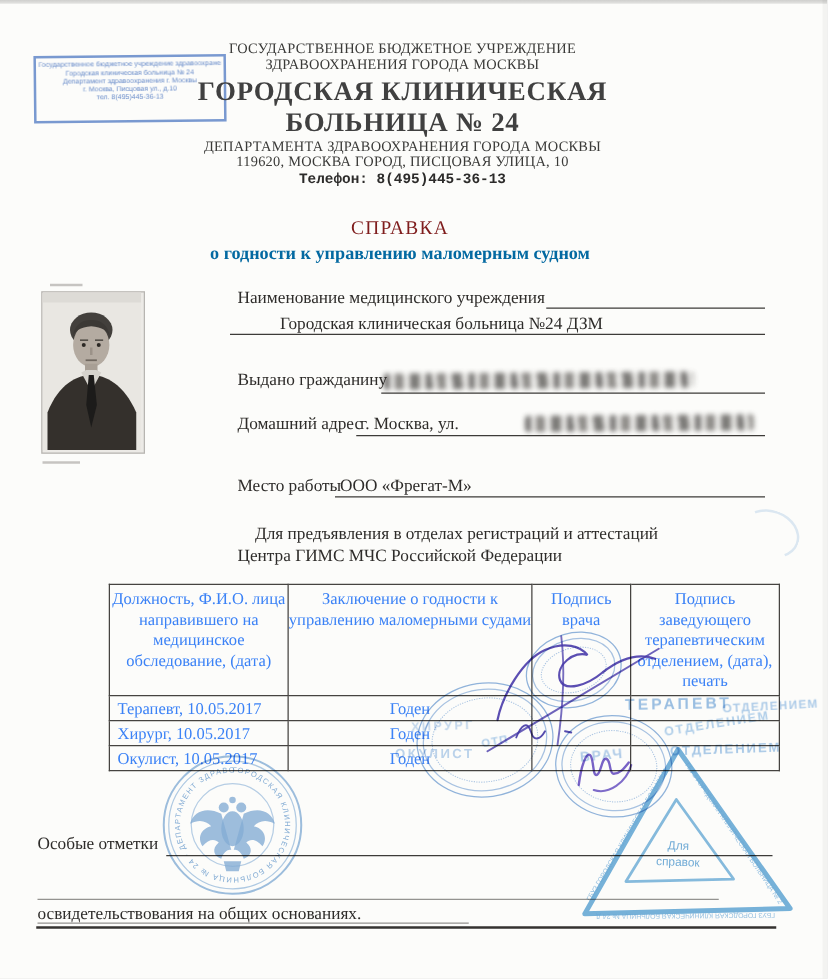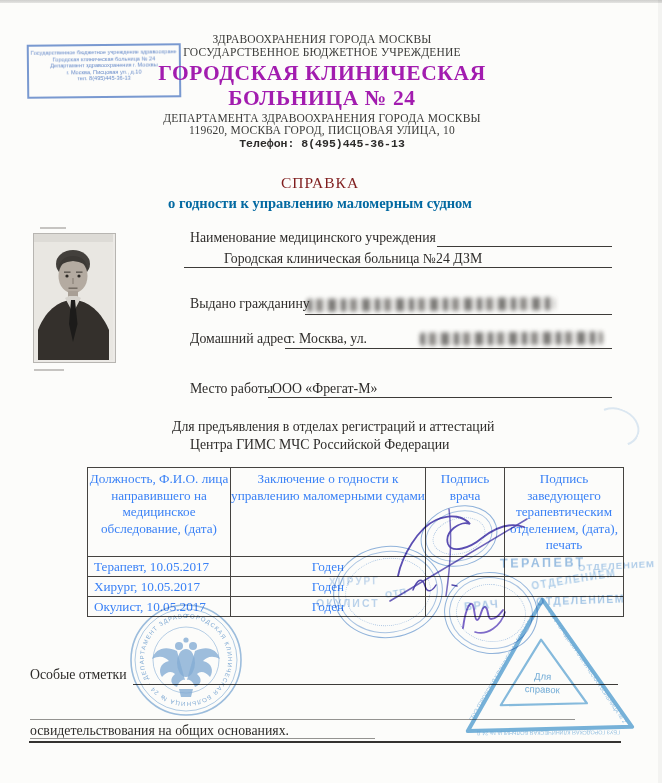--- a/index.html
+++ b/index.html
@@ -11,21 +11,21 @@
 
   
   .corner-stamp{left:27px;top:44px;width:154px;height:54px;border:2px solid rgba(88,128,198,.8);
        transform:rotate(-.6deg);box-sizing:border-box;padding:3px 2px;text-align:center;}
   .corner-stamp .l{font-family:"Liberation Sans",sans-serif;font-size:5.6px;line-height:6.6px;
        color:rgba(85,125,195,.9);filter:blur(.45px);white-space:nowrap;overflow:hidden;}
 
   
   .hdr{left:98px;top:33px;width:448px;text-align:center;}
   .hdr .sm{font-size:11.5px;line-height:12.8px;color:#3a3a38;letter-spacing:.2px;}
-  .hdr .big{font-size:21.5px;font-weight:bold;line-height:25px;letter-spacing:.6px;color:#a21caf;}
+  .hdr .big{font-size:21.5px;font-weight:bold;line-height:25px;letter-spacing:.6px;color:#404040;}
   .hdr .gap1{margin-top:2px;} .hdr .gap2{margin-top:1px;}
   .hdr .bold-sm{font-size:11.5px;line-height:13px;font-weight:bold;color:#2c2b2a;font-family:Liberation Mono, monospace;}
 
   .title-wrap{left:90px;top:174px;width:460px;text-align:center;}
   .title-main{font-size:15.5px;font-weight:normal;letter-spacing:1px;color:#7f1d1d;}
   .title-sub{font-size:14.5px;font-weight:bold;margin-top:3px;color:#0369a1;}
 
   
   .photo{left:33px;top:233px;width:81px;height:128px;background:#eceae6;border:1px solid #b7b5b1;}
   .dash{height:2px;background:#c6c4c1;}
@@ -73,22 +73,22 @@
 
   <div class="abs corner-stamp">
     <div class="l">Государственное бюджетное учреждение здравоохранения</div>
     <div class="l">Городская клиническая больница № 24</div>
     <div class="l">Департамент здравоохранения г. Москвы</div>
     <div class="l">г. Москва, Писцовая ул., д.10</div>
     <div class="l">тел. 8(495)445-36-13</div>
   </div>
 
   <div class="abs hdr">
+    <div class="sm">ГОСУДАРСТВЕННОЕ БЮДЖЕТНОЕ УЧРЕЖДЕНИЕ</div>
     <div class="sm">ЗДРАВООХРАНЕНИЯ ГОРОДА МОСКВЫ</div>
-    <div class="sm">ГОСУДАРСТВЕННОЕ БЮДЖЕТНОЕ УЧРЕЖДЕНИЕ</div>
     <div class="big gap1">ГОРОДСКАЯ КЛИНИЧЕСКАЯ</div>
     <div class="big">БОЛЬНИЦА № 24</div>
     <div class="sm gap2">ДЕПАРТАМЕНТА ЗДРАВООХРАНЕНИЯ ГОРОДА МОСКВЫ</div>
     <div class="sm">119620, МОСКВА ГОРОД, ПИСЦОВАЯ УЛИЦА, 10</div>
     <div class="bold-sm">Телефон: 8(495)445-36-13</div>
   </div>
 
   <div class="abs title-wrap">
     <div class="title-main">СПРАВКА</div>
     <div class="title-sub">о годности к управлению маломерным судном</div>
@@ -127,21 +127,21 @@
 
   <div class="ftext" style="left:190px;top:330px;">Домашний адрес</div>
   <div class="ftext" style="left:288px;top:330px;">г. Москва, ул.</div>
   <div class="smudge" style="left:420px;top:332px;width:183px;height:13px;"></div>
   <div class="uline" style="left:285px;top:348px;width:327px;"></div>
 
   <div class="ftext" style="left:190px;top:380px;">Место работы</div>
   <div class="ftext" style="left:272px;top:380px;">ООО «Фрегат-М»</div>
   <div class="uline" style="left:268px;top:397px;width:344px;"></div>
 
-  <div class="ftext" style="left:172px;top:418px;">Для предъявления в отделах регистраций и аттестаций</div>
+  <div class="ftext" style="left:204px;top:418px;">Для предъявления в отделах регистраций и аттестаций</div>
   <div class="ftext" style="left:190px;top:436px;">Центра ГИМС МЧС Российской Федерации</div>
 
   <table class="tbl">
     <colgroup>
         <col style="width:143px;">
         <col style="width:195px;">
         <col style="width:79px;">
         <col style="width:119px;">
       </colgroup>
     <tbody>

